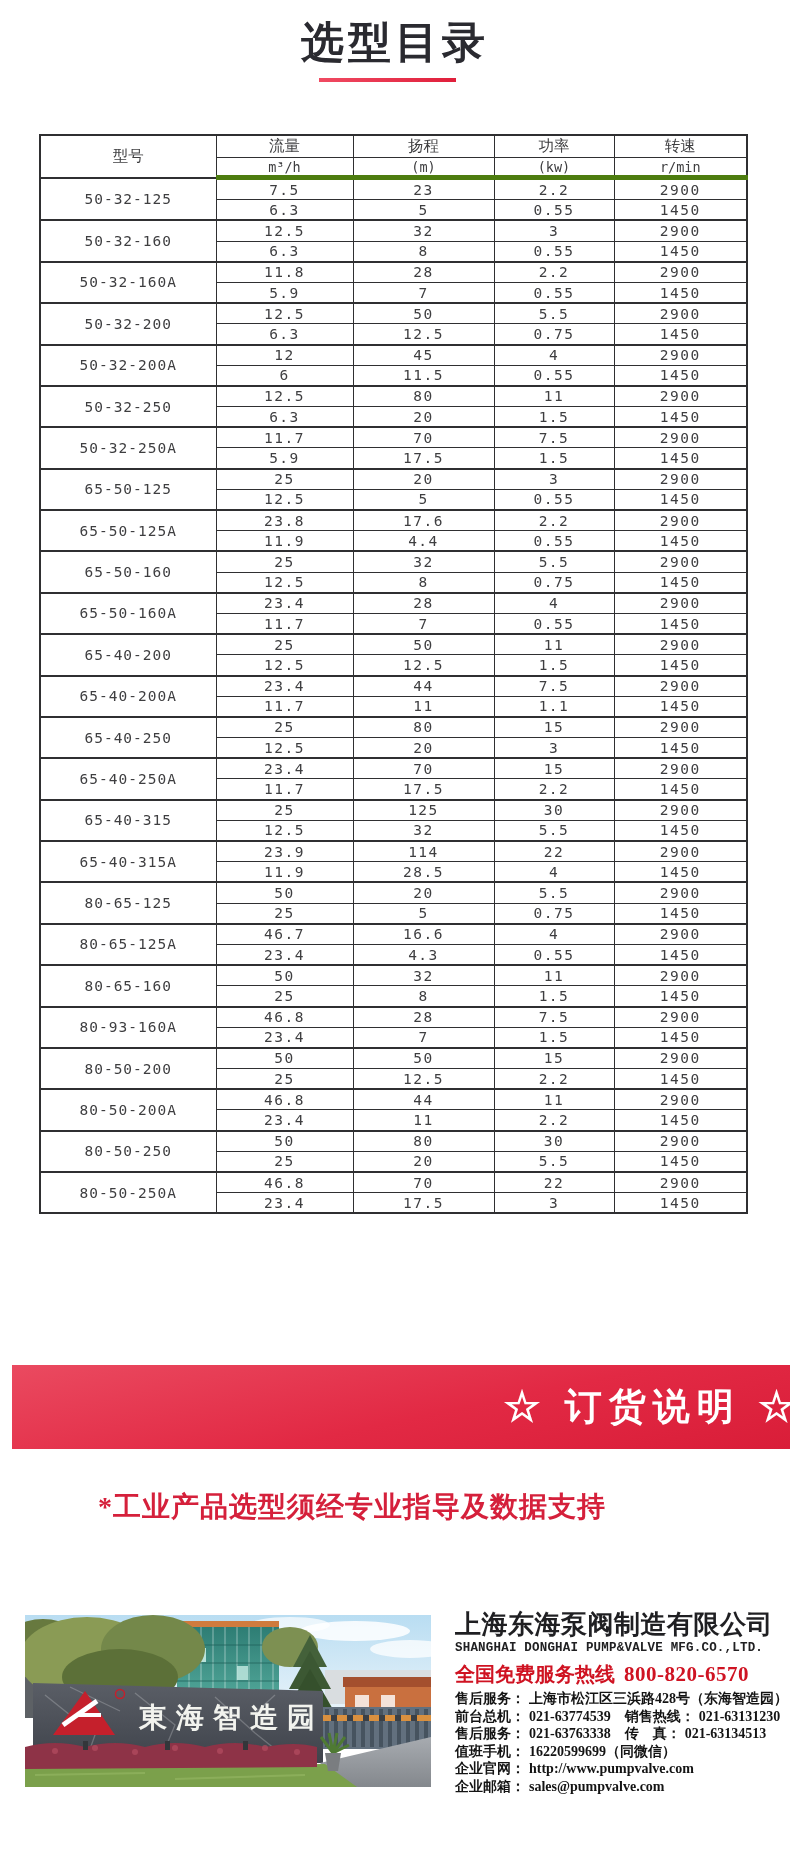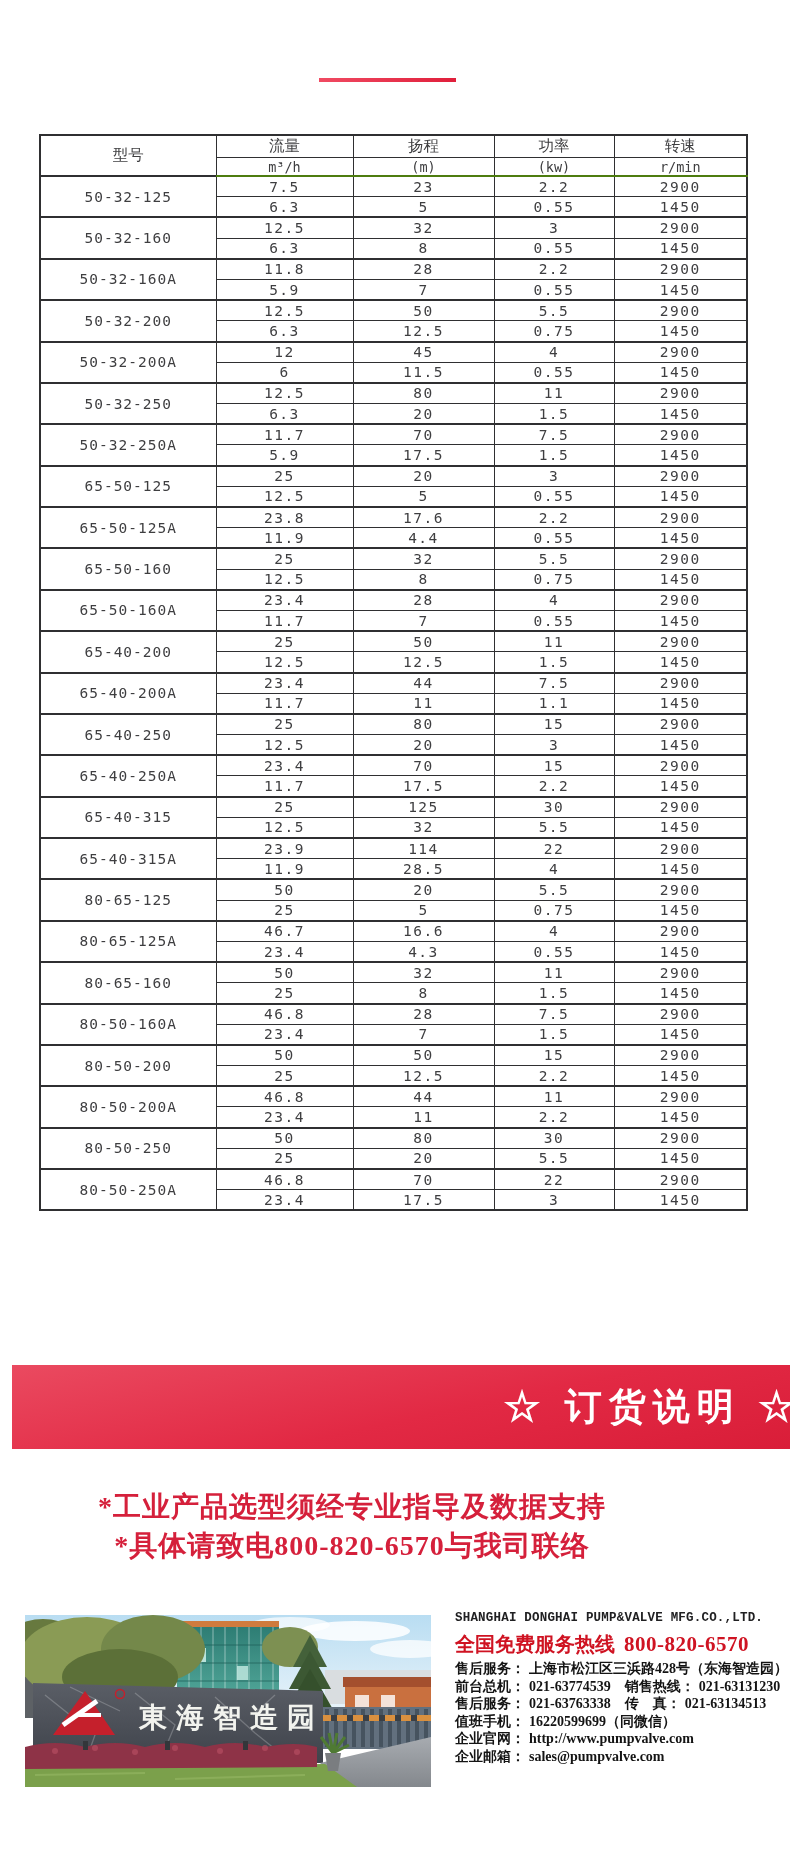--- a/index.html
+++ b/index.html
@@ -31,21 +31,21 @@
     color:#3e3e40;
   }
   table.catalog th,table.catalog td{
     border:1px solid #2f2f31;
     text-align:center;vertical-align:middle;
     padding:0;font-weight:400;
   }
   table.catalog thead th{font-family:"Liberation Sans",sans-serif;font-size:15.5px;}
   table.catalog thead tr.units th{
     font-family:"DejaVu Sans Mono",monospace;font-size:13.5px;
-    border-bottom:2px solid #4d7c0f;height:17px;
+    border-bottom:5px solid #4d7c0f;height:17px;
   }
   table.catalog thead tr.names th{height:21px;}
   table.catalog tbody td{
     font-family:"DejaVu Sans Mono",monospace;
     font-size:14.5px;letter-spacing:1.5px;
     height:19.2px;
   }
   table.catalog tbody td.model{letter-spacing:1px;}
   table.catalog tbody tr.model-first td{border-top:2px solid #2f2f31;}
   
@@ -98,20 +98,21 @@
     line-height:17.6px;white-space:nowrap;
   }
   .contact-pair + .contact-pair{margin-left:14px;}
   .contact-label{margin-right:4px;}
 </style>
 </head>
 <body>
 
 <div class="page">
 
+  <div class="page-title">选型目录</div>
   <div class="title-underline"></div>
 
   <div class="table-wrap">
     <table class="catalog">
       <colgroup>
         <col style="width:176px">
           <col style="width:137px">
           <col style="width:141px">
           <col style="width:120px">
           <col style="width:133px">
@@ -386,21 +387,21 @@
             <td>11</td>
             <td>2900</td>
           </tr>
           <tr>
             <td>25</td>
             <td>8</td>
             <td>1.5</td>
             <td>1450</td>
           </tr>
           <tr class="model-first">
-            <td rowspan="2" class="model">80-50-160A</td>
+            <td rowspan="2" class="model">80-93-160A</td>
             <td>46.8</td>
             <td>28</td>
             <td>7.5</td>
             <td>2900</td>
           </tr>
           <tr>
             <td>23.4</td>
             <td>7</td>
             <td>1.5</td>
             <td>1450</td>
@@ -461,21 +462,20 @@
     </table>
   </div>
 
 
   <div class="order-banner">
     <div class="order-banner-title">☆ 订货说明 ☆</div>
   </div>
 
   <div class="order-lines">
     <div class="order-line">*工业产品选型须经专业指导及数据支持</div>
-    <div class="order-line">*具体请致电800-820-6570与我司联络</div>
   </div>
 
   <svg class="company-photo" viewBox="0 0 406 172" xmlns="http://www.w3.org/2000/svg">
     <defs>
       <linearGradient id="skyG" x1="0" y1="0" x2="0" y2="1">
         <stop offset="0" stop-color="#b9ddf2"></stop>
           <stop offset="1" stop-color="#eaf4fa"></stop>
       </linearGradient>
       <linearGradient id="glassG" x1="0" y1="0" x2="0" y2="1">
         <stop offset="0" stop-color="#2e7d74"></stop>
@@ -602,20 +602,21 @@
           <rect x="218" y="126" width="5" height="9"></rect>
       </g>
       <g>
         <path d="M308 138 L296 122 M308 138 L304 118 M308 138 L312 118 M308 138 L320 122 M308 138 L324 130" stroke="#4f7a33" stroke-width="3" fill="none"></path>
         <path d="M300 138 L316 138 L313 156 L303 156 Z" fill="#7a7d80"></path>
       </g>
     </g>
   </svg>
 
   <div class="company-info">
+    <div class="company-name-cn">上海东海泵阀制造有限公司</div>
     <div class="company-name-en">SHANGHAI DONGHAI PUMP&amp;VALVE MFG.CO.,LTD.</div>
     <div class="hotline">
       <span class="hotline-label">全国免费服务热线</span>
       <span class="hotline-number">800-820-6570</span>
     </div>
     <div class="contact-lines">
         <div class="contact-line"><span class="contact-pair"><span class="contact-label">售后服务：</span><span>上海市松江区三浜路428号（东海智造园）</span></span></div>
         <div class="contact-line"><span class="contact-pair"><span class="contact-label">前台总机：</span><span>021-63774539</span></span><span class="contact-pair"><span class="contact-label">销售热线：</span><span>021-63131230</span></span></div>
         <div class="contact-line"><span class="contact-pair"><span class="contact-label">售后服务：</span><span>021-63763338</span></span><span class="contact-pair"><span class="contact-label">传　真：</span><span>021-63134513</span></span></div>
         <div class="contact-line"><span class="contact-pair"><span class="contact-label">值班手机：</span><span>16220599699（同微信）</span></span></div>

